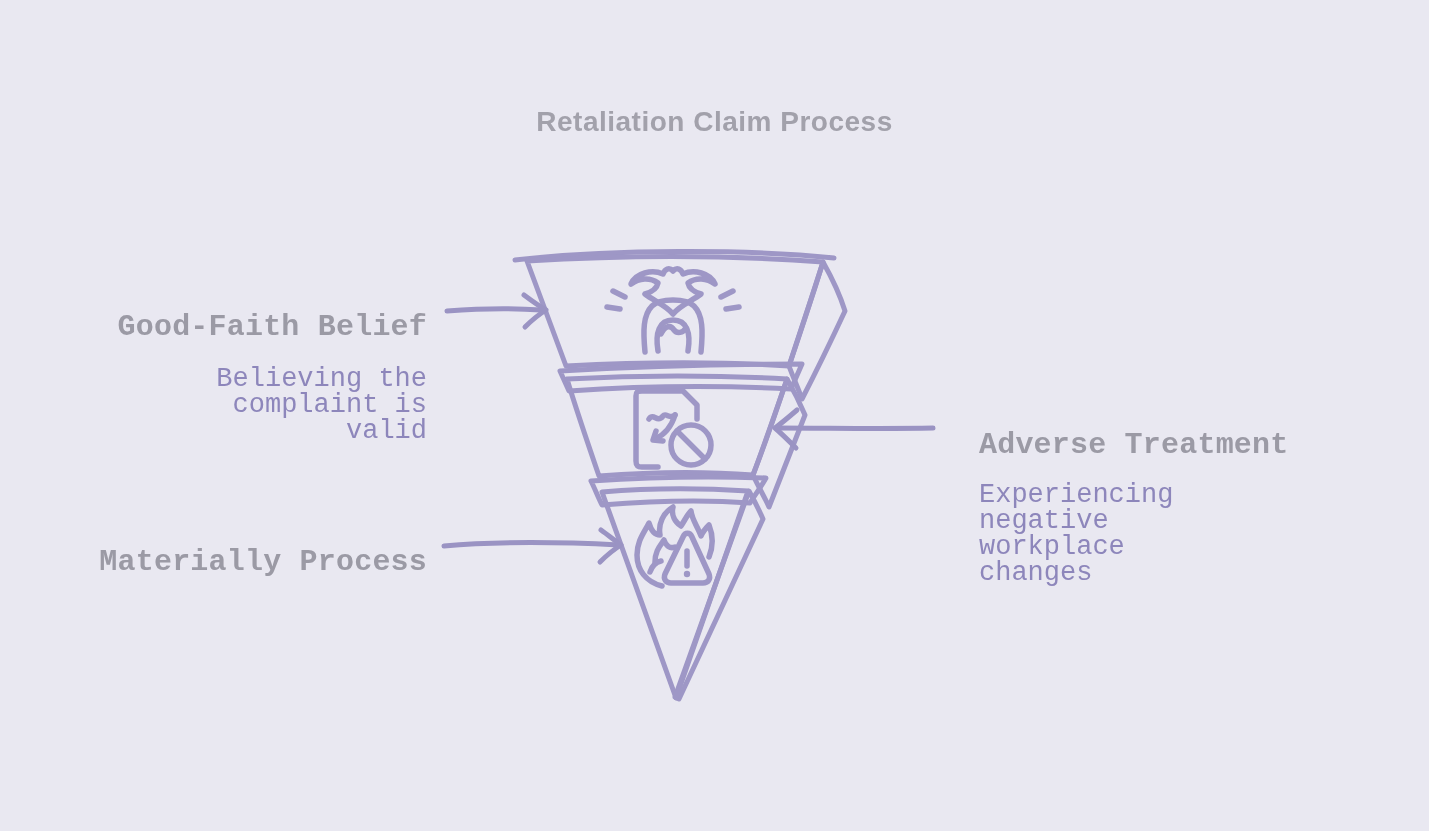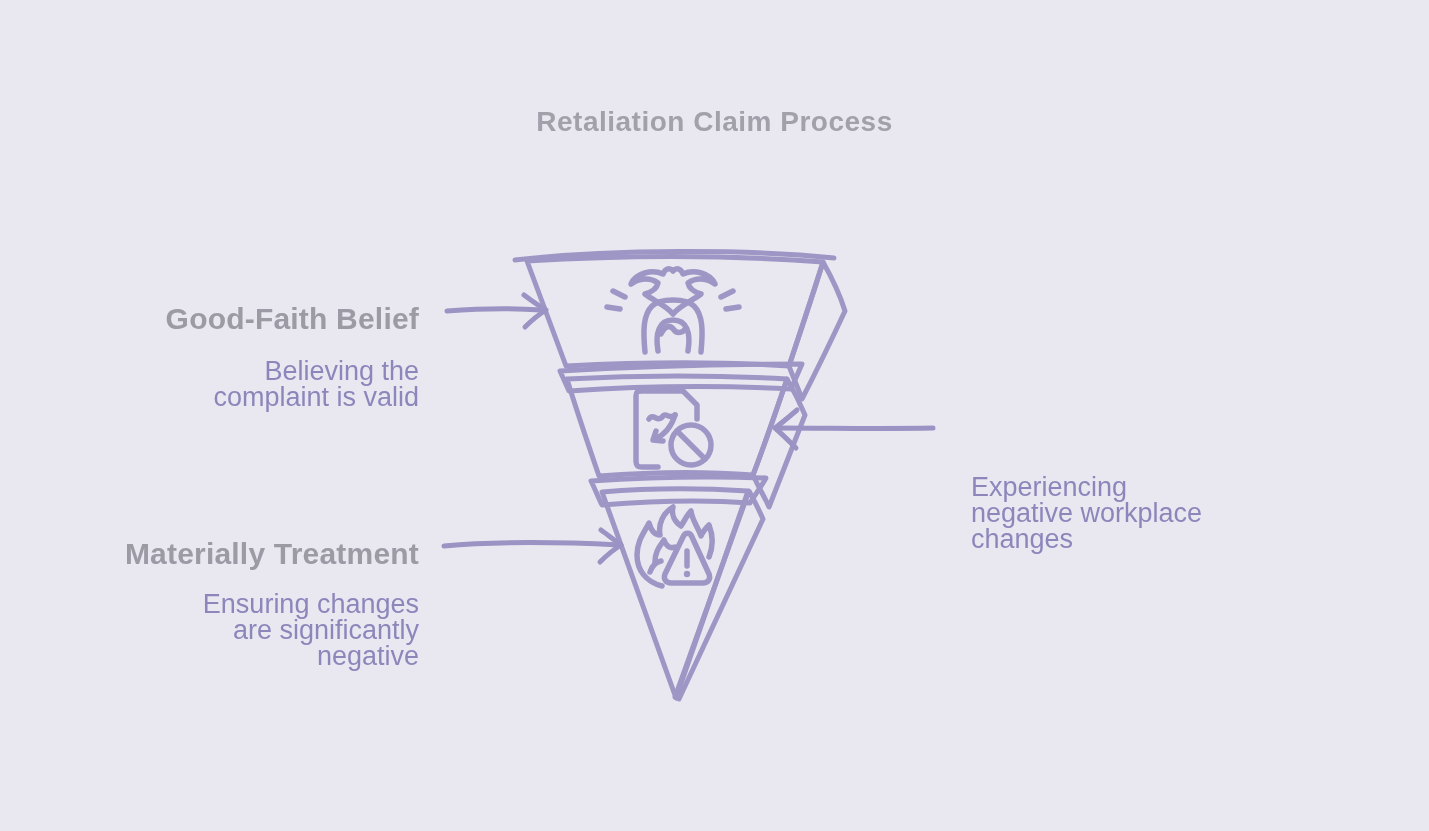--- a/index.html
+++ b/index.html
@@ -16,21 +16,21 @@
     font-size:28px;font-weight:bold;color:#a2a1ab;letter-spacing:.5px;
   }
   svg.diagram{position:absolute;left:0;top:0;}
   .stage-face{fill:#4d4484;}
   .stage-side{fill:#443b77;}
   .ink{stroke:#9e97c6;fill:none;stroke-linecap:round;stroke-linejoin:round;}
   .w5{stroke-width:5px;}
   .w55{stroke-width:5.5px;}
   .arrow{stroke:#9a93c3;fill:none;stroke-width:5px;stroke-linecap:round;stroke-linejoin:round;}
   .fill-ink{fill:#9e97c6;}
-  .label{position:absolute;margin:8px;}
+  .label{position:absolute;margin:16px;font-family:Liberation Mono, monospace;}
   .label h2{margin:0;font-size:30px;font-weight:bold;color:#9b9aa5;letter-spacing:.2px;}
   .label p{margin:0;font-size:27px;color:#8d86bb;line-height:26px;}
   .align-right{text-align:right;}
   .align-left{text-align:left;}
   .gfb-heading{left:0;width:411px;top:294px;}
   .gfb-desc{left:141px;width:270px;top:350px;}
   .at-heading{left:963px;width:330px;top:412px;}
   .at-desc{left:963px;width:240px;top:466px;}
   .mn-heading{left:0;width:411px;top:529px;}
   .mn-desc{left:181px;width:230px;top:583px;}
@@ -105,24 +105,24 @@
     </g>
   </svg>
 
   <div class="label gfb-heading align-right">
     <h2>Good-Faith Belief</h2>
   </div>
   <div class="label gfb-desc align-right">
     <p>Believing the complaint is valid</p>
   </div>
 
+  <div class="label at-heading align-left">
+    <h2>Adverse Treatment</h2>
+  </div>
   <div class="label at-desc align-left">
     <p>Experiencing negative workplace changes</p>
   </div>
 
   <div class="label mn-heading align-right">
-    <h2>Materially Treatment</h2>
-  </div>
-  <div class="label mn-desc align-right">
-    <p>Ensuring changes are significantly negative</p>
+    <h2>Materially Process</h2>
   </div>
 
 </div>
 
 </body></html>

